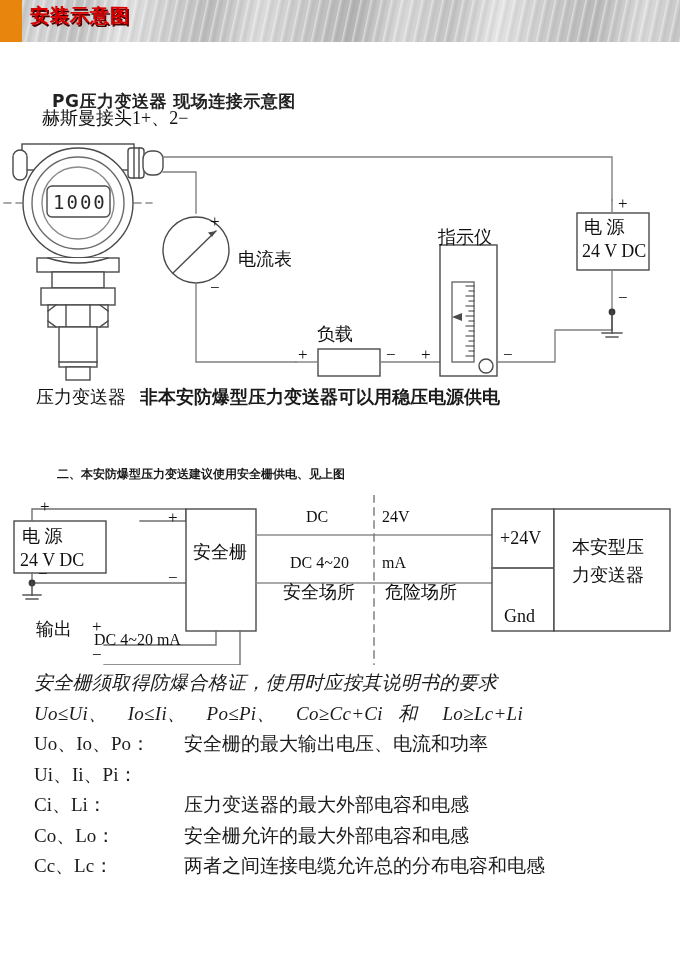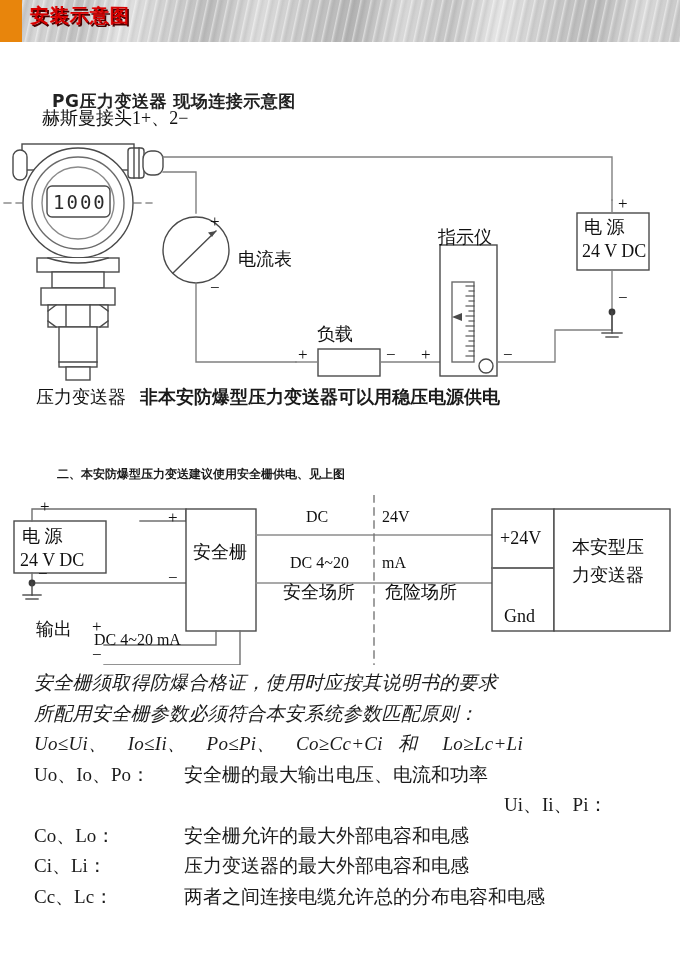--- a/index.html
+++ b/index.html
@@ -79,21 +79,21 @@
   .notes {
     position:absolute; left:34px; top:668px; width:620px;
   }
   .notes .line {
     font-family:"Liberation Serif","DejaVu Serif",serif;
     font-size:19px; color:#1b1b1b; line-height:30.5px;
     white-space:pre; letter-spacing:0.3px;font-style:italic;
   }
   .defrow {
     display:flex; font-family:"Liberation Serif","DejaVu Serif",serif;
-    font-size:19px; color:#1b1b1b; line-height:30.5px; white-space:pre;justify-content:flex-end;
+    font-size:19px; color:#1b1b1b; line-height:30.5px; white-space:pre;
   }
   .defrow .term { width:150px; flex:0 0 150px; }
   .defrow .desc { flex:1; }
 
   
   .lcd-text {
     font-family:"DejaVu Sans Mono","Liberation Mono",monospace;
     font-size:19px; letter-spacing:2px; fill:#2a2a2a;
   }
 </style>
@@ -276,35 +276,34 @@
 <div class="diaglabel" style="left:283px; top:580px;">安全场所</div>
 <div class="diaglabel" style="left:385px; top:580px;">危险场所</div>
 
 <div class="diaglabel" style="left:500px; top:528px;">+24V</div>
 <div class="diaglabel" style="left:504px; top:582px;margin-top:24px;">Gnd</div>
 <div class="diaglabel" style="left:572px; top:535px;">本安型压</div>
 <div class="diaglabel" style="left:572px; top:563px;">力变送器</div>
 
 <div class="notes">
   <div class="line">安全栅须取得防爆合格证，使用时应按其说明书的要求</div>
-  <div class="line">所配用安全栅参数必须符合本安系统参数匹配原则：</div>
   <div class="line">Uo≤Ui、    Io≤Ii、    Po≤Pi、    Co≥Cc+Ci   和     Lo≥Lc+Li</div>
 
   <div class="defrow">
     <span class="term">Uo、Io、Po：</span>
     <span class="desc">安全栅的最大输出电压、电流和功率</span>
   </div>
   <div class="defrow">
     <span class="term">Ui、Ii、Pi：</span>
   </div>
   <div class="defrow">
+    <span class="term">Ci、Li：</span>
+    <span class="desc">压力变送器的最大外部电容和电感</span>
+  </div>
+  <div class="defrow">
     <span class="term">Co、Lo：</span>
     <span class="desc">安全栅允许的最大外部电容和电感</span>
   </div>
   <div class="defrow">
-    <span class="term">Ci、Li：</span>
-    <span class="desc">压力变送器的最大外部电容和电感</span>
-  </div>
-  <div class="defrow">
     <span class="term">Cc、Lc：</span>
     <span class="desc">两者之间连接电缆允许总的分布电容和电感</span>
   </div>
 </div>
 
 </body></html>

